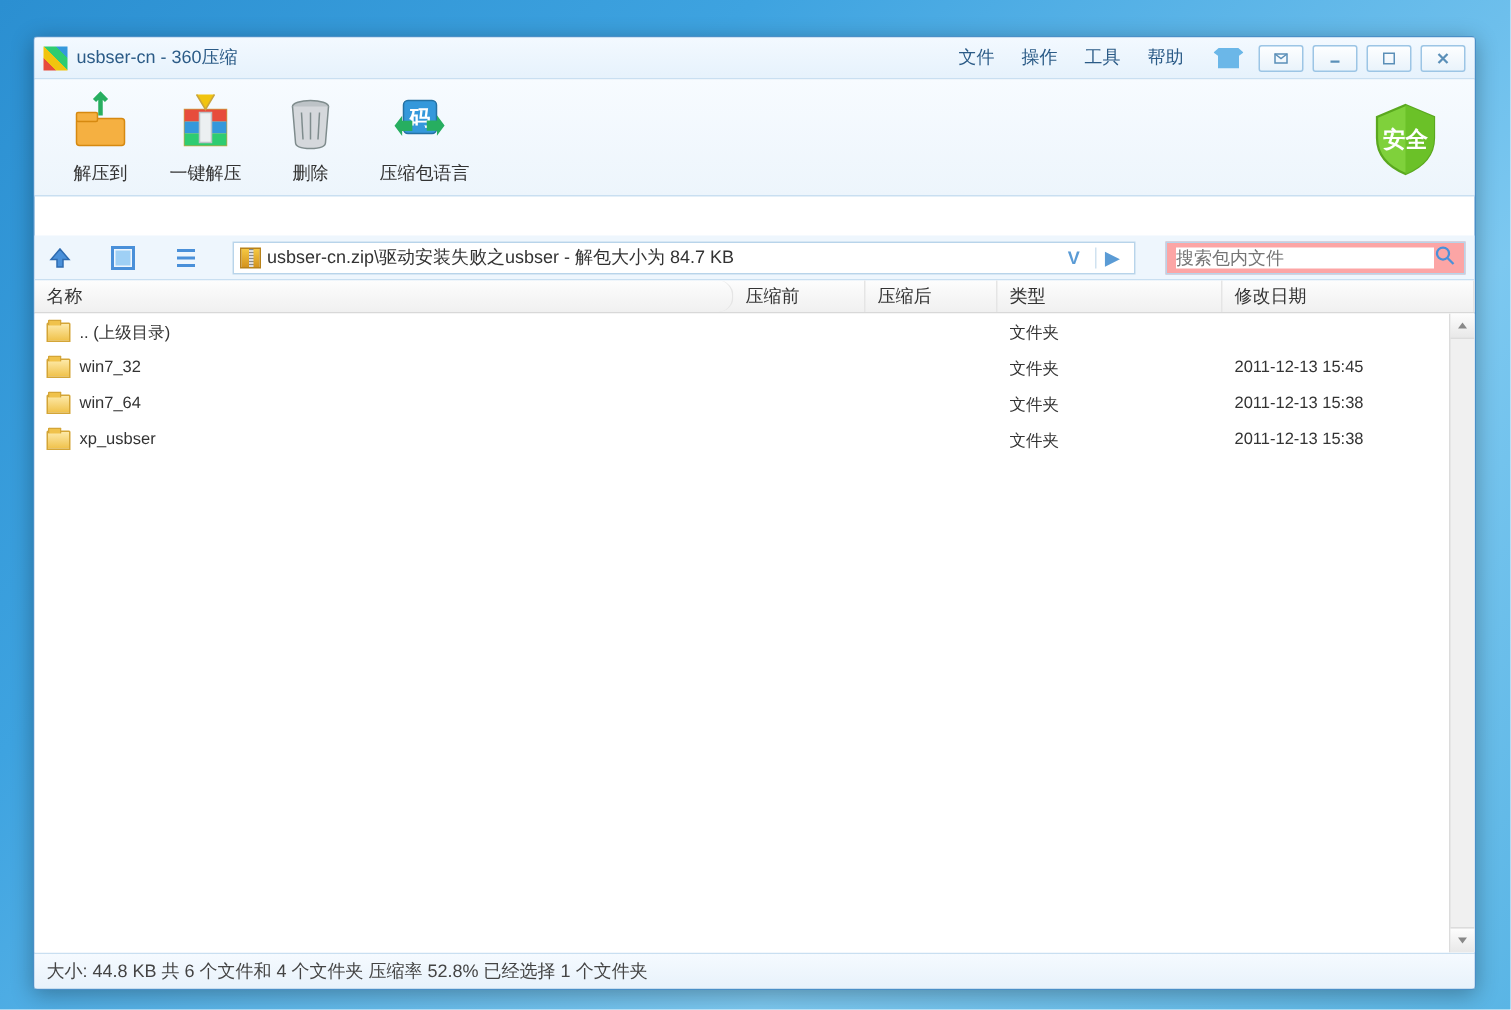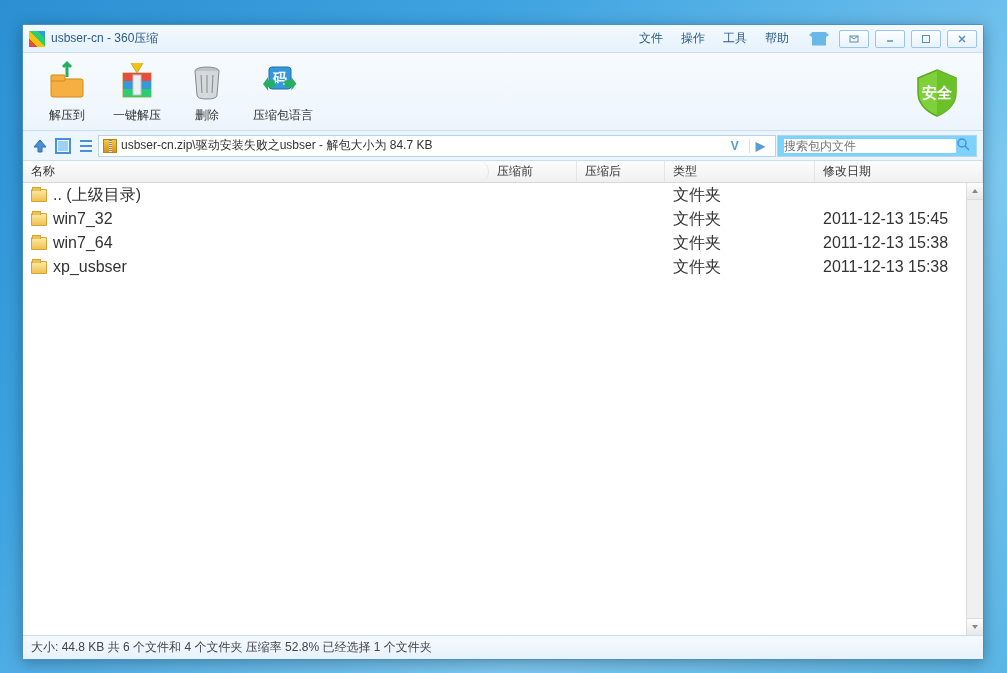--- a/index.html
+++ b/index.html
@@ -85,21 +85,22 @@
   margin-right: 8px;
 }
 
 .nav-row {
   height: 30px;
   background: #eef6fd;
   border-bottom: 1px solid #c9dff1;
   display: flex;
   align-items: center;
   padding: 0 6px;
-  gap: 1px;
+  gap: 20px;
+  margin-top: 26px;
 }
 .nav-icon-btn {
   width: 22px; height: 22px;
   display:flex;align-items:center;justify-content:center;
   cursor: pointer;
 }
 .path-box {
   flex: 1;
   height: 22px;
   background: #fff;
@@ -109,21 +110,21 @@
   padding: 0 4px;
   gap: 4px;
 }
 .path-box .zip-icon { width:14px; height:14px; background: linear-gradient(#f5c842,#d4941f); border:1px solid #b8821a; position:relative;}
 .path-box .zip-icon::after{content:"";position:absolute;left:5px;top:0;width:3px;height:100%;background:repeating-linear-gradient(#888 0 1px,#ddd 1px 2px);}
 .path-text { flex:1; font-size:12px; color:#333; white-space:nowrap; overflow:hidden; }
 .path-dd { color:#5a9bd5; font-weight:bold; padding:0 6px; cursor:pointer; }
 .search-box {
   width: 200px;
   height: 22px;
-  background: #7dd3fc;
+  background: #fca5a5;
   border: 1px solid #b8d4ea;
   display: flex;
   align-items: center;
   padding: 0 6px;
 }
 .search-box input {
   flex:1; border:none; outline:none; font-size:12px; color:#888;
   font-family: inherit;
 }
 .search-box .sicon { color:#5a9bd5; cursor:pointer; }
@@ -147,21 +148,21 @@
   background: #fff;
   overflow: auto;
   position: relative;
 }
 .row {
   height: 24px;
   display: flex;
   align-items: center;
   cursor: pointer;
 }
-.cell { padding-left: 8px; font-size:16px; color:#333; display:flex; align-items:center; gap:6px; }
+.cell { padding-left: 8px; font-size:11px; color:#333; display:flex; align-items:center; gap:6px; }
 .cell.c-name { width: 466px; }
 .cell.c-before { width: 88px; }
 .cell.c-after { width: 88px; }
 .cell.c-type { width: 150px; font-family: Liberation Serif, serif; }
 .cell.c-date { flex:1; }
 .folder-icon { width:16px; height:13px; background:linear-gradient(#fde9a8,#f0c24b); border:1px solid #d4a536; border-radius:1px 1px 0 0; position:relative; }
 .folder-icon::before { content:""; position:absolute; left:0; top:-3px; width:7px; height:3px; background:#f0c24b; border:1px solid #d4a536; border-bottom:none; border-radius:1px 1px 0 0; }
 
 .vscroll {
   position: absolute;

